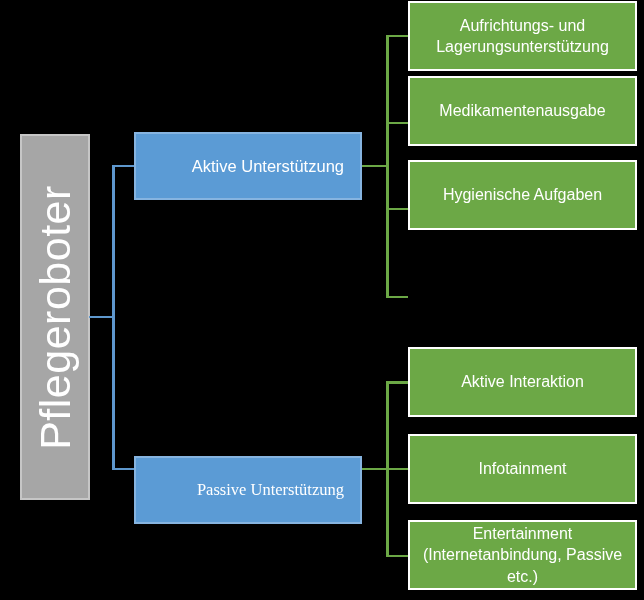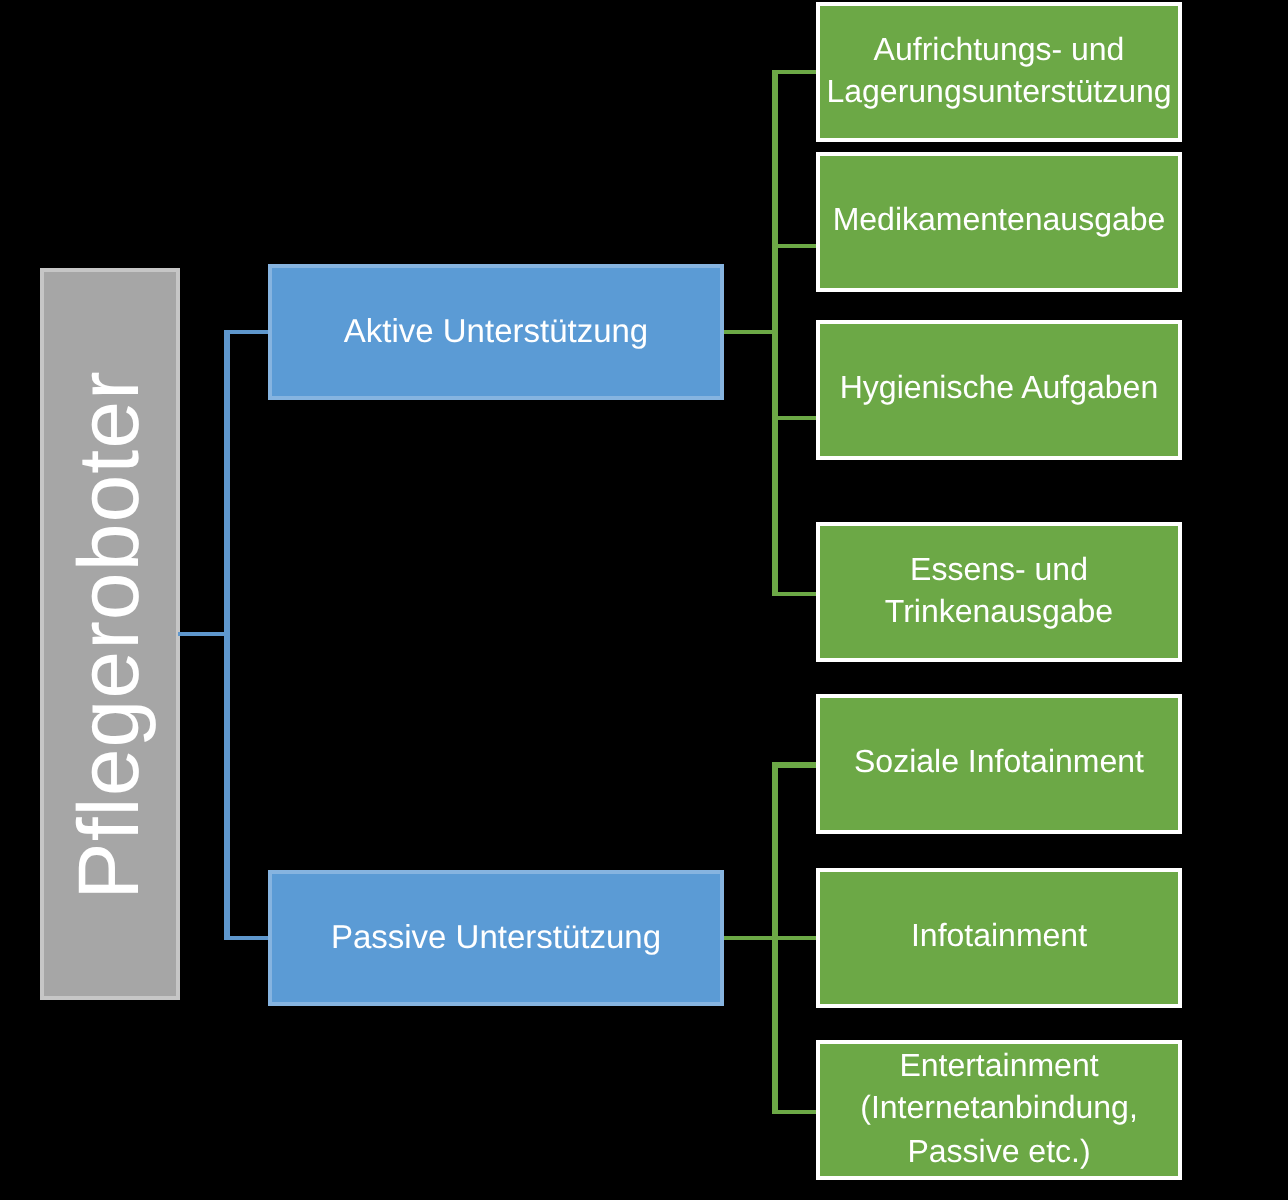--- a/index.html
+++ b/index.html
@@ -37,27 +37,28 @@
     letter-spacing: 0.5px;
     color: #ffffff;
   }
   .branch-box {
     left: 134px;
     width: 228px; height: 68px;
     background: #5B9BD5;
     border: 2px solid #86B4E0;
     font-size: 16.5px;
     line-height: 1.25;
-    padding: 0 4px;
+    padding: 0 16px;
+    justify-content: flex-end;
   }
   .branch-aktive  { top: 132px; }
-  .branch-passive { top: 435px; }
+  .branch-passive { top: 456px; font-family: Liberation Serif, serif; }
   .leaf-box {
     left: 408px;
-    width: 183px; height: 70px;
+    width: 229px; height: 70px;
     background: #6CA846;
     border: 2px solid #FFFFFF;
     font-size: 16px;
     line-height: 1.32;
     padding: 0 5px;
   }
   .leaf-1 { top: 1px;   }
   .leaf-2 { top: 76px;  }
   .leaf-3 { top: 160px; }
   .leaf-4 { top: 261px; }
@@ -126,26 +127,23 @@
 
   <div class="node leaf-box leaf-1">
     <span>Aufrichtungs- und Lagerungsunterstützung</span>
   </div>
   <div class="node leaf-box leaf-2">
     <span>Medikamentenausgabe</span>
   </div>
   <div class="node leaf-box leaf-3">
     <span>Hygienische Aufgaben</span>
   </div>
-  <div class="node leaf-box leaf-4">
-    <span>Essens- und Trinkenausgabe</span>
-  </div>
 
   <div class="node leaf-box leaf-5">
-    <span>Soziale Infotainment</span>
+    <span>Aktive Interaktion</span>
   </div>
   <div class="node leaf-box leaf-6">
     <span>Infotainment</span>
   </div>
   <div class="node leaf-box leaf-7">
     <span>Entertainment (Internetanbindung, Passive etc.)</span>
   </div>
 
 </div>
 

